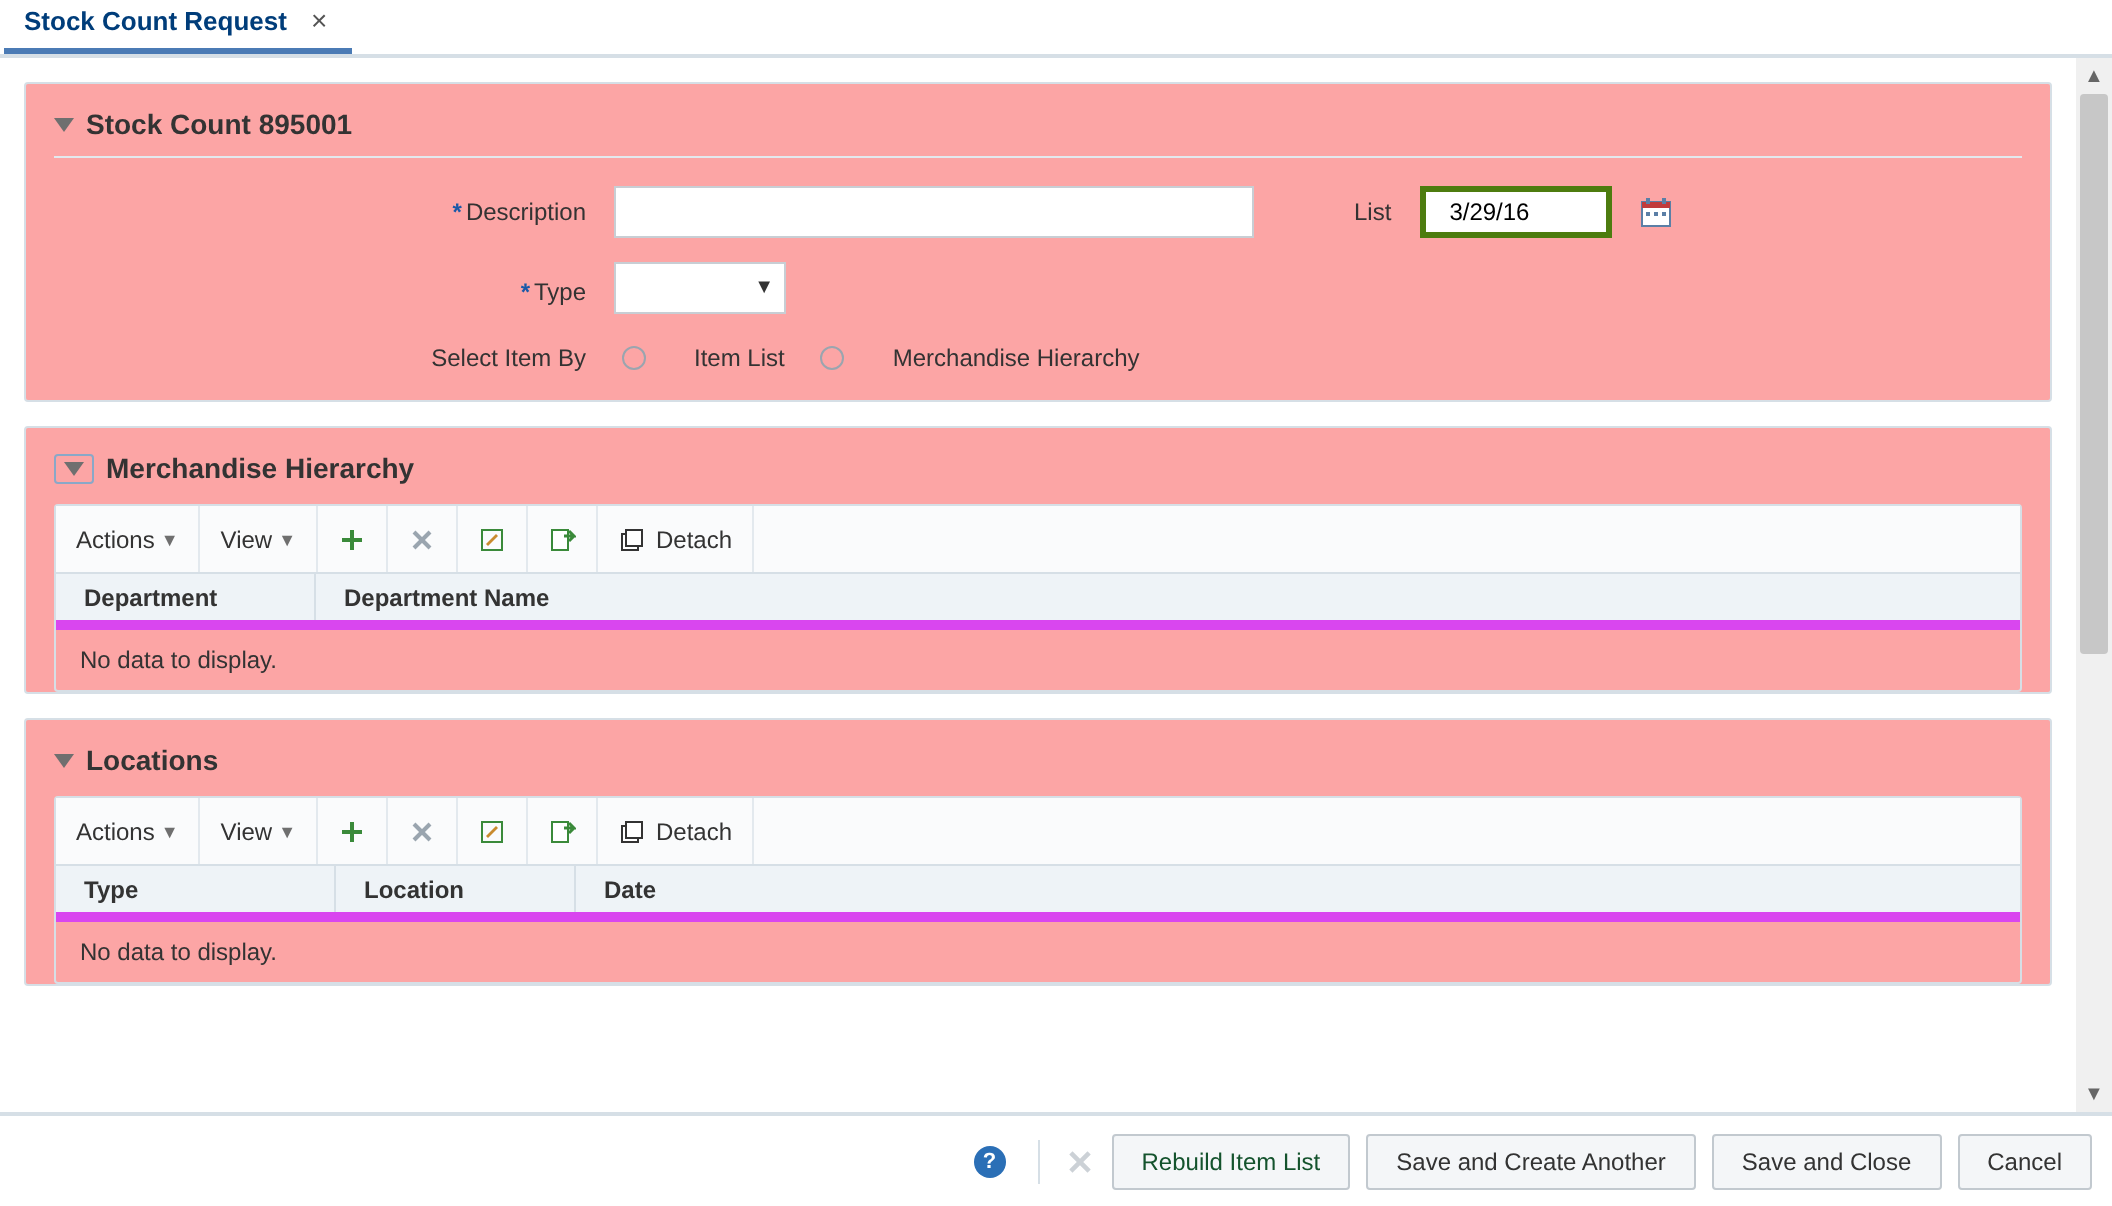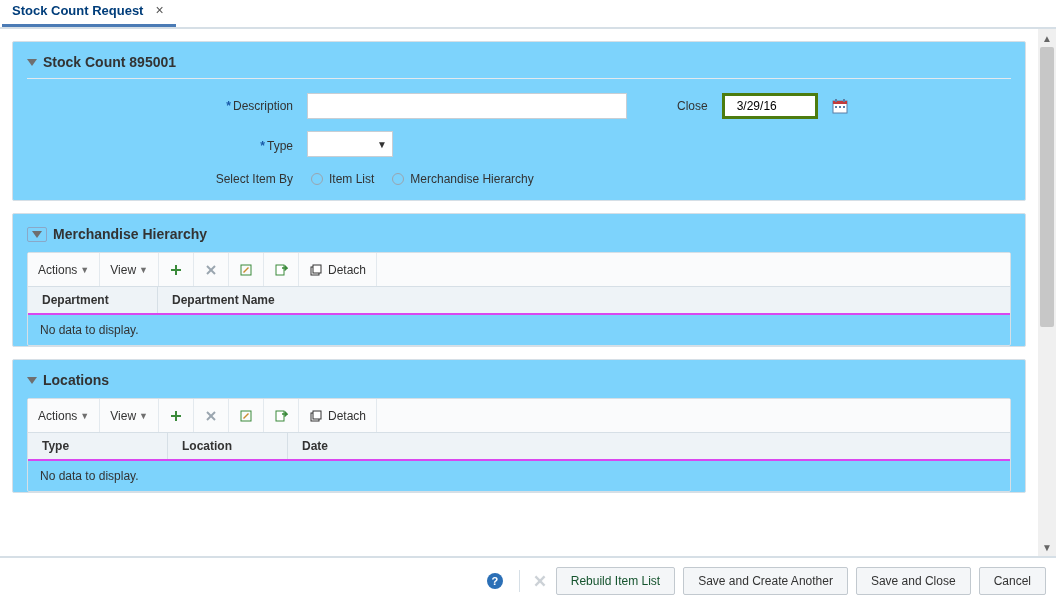--- a/index.html
+++ b/index.html
@@ -12,21 +12,21 @@
 
 
 .scroll-area { position: absolute; top: 28px; left: 0; right: 0; bottom: 46px; border: 1px solid #d6dfe6; border-left: none; border-right: none; }
 .scroll-inner { position: absolute; top: 0; left: 0; right: 18px; bottom: 0; overflow: hidden; padding: 12px 12px 0 12px; }
 .scrollbar { position: absolute; top: 0; right: 0; width: 18px; height: 100%; background: #f0f0f0; }
 .scroll-up { position: absolute; top: 0; left: 0; width: 18px; height: 18px; background: #f0f0f0; display: flex; align-items: center; justify-content: center; font-size: 10px; color: #666; cursor: pointer; }
 .scroll-down { position: absolute; bottom: 0; left: 0; width: 18px; height: 18px; background: #f0f0f0; display: flex; align-items: center; justify-content: center; font-size: 10px; color: #666; cursor: pointer; }
 .scroll-thumb { position: absolute; top: 18px; left: 2px; width: 14px; height: 280px; background: #c7c7c7; border-radius: 2px; cursor: pointer; }
 
 
-.panel { border: 1px solid #d6dfe6; border-radius: 2px; margin-bottom: 12px; padding: 12px 14px 14px 14px; background: #7dd3fc; }
+.panel { border: 1px solid #d6dfe6; border-radius: 2px; margin-bottom: 12px; padding: 12px 14px 14px 14px; background: #fca5a5; }
 .panel-header { display: flex; align-items: center; gap: 6px; margin-bottom: 8px; }
 .collapse-tri { width: 0; height: 0; border-left: 5px solid transparent; border-right: 5px solid transparent; border-top: 7px solid #6f6f6f; transform: rotate(0deg); cursor: pointer; }
 .panel-title { font-weight: bold; font-size: 14px; color: #333; }
 .panel-divider { height: 1px; background: #e3e9ee; margin: 4px 0 14px 0; }
 
 
 .form-grid { display: grid; grid-template-columns: 280px 330px 1fr; row-gap: 12px; align-items: center; }
 .form-label { text-align: right; padding-right: 14px; color: #333; }
 .req { color: #1a59a8; font-weight: bold; margin-right: 2px; }
 .text-input { height: 26px; border: 1px solid #c8ced4; padding: 2px 6px; font-size: 12px; width: 320px; }
@@ -34,33 +34,33 @@
 .select-input { height: 26px; width: 86px; border: 1px solid #c8ced4; background: #fff; position: relative; }
 .select-caret { position: absolute; right: 6px; top: 50%; transform: translateY(-50%); font-size: 10px; color: #333; pointer-events: none; }
 .date-row { display: flex; align-items: center; gap: 14px; }
 .date-label { font-weight: normal; color: #333; }
 .date-input { height: 26px; width: 96px; border: 3px solid #4d7c0f; padding: 2px 12px; font-size: 12px; }
 .cal-icon { width: 16px; height: 16px; display: inline-block; cursor: pointer; }
 .cal-icon svg { width: 16px; height: 16px; }
 
 .radio-row { display: flex; align-items: center; gap: 14px; }
 .radio-group { display: flex; align-items: center; gap: 18px; margin-left: 4px; }
-.radio-item { display: flex; align-items: center; gap: 6px; }
+.radio-item { display: flex; align-items: center; gap: 24px; }
 .radio { width: 12px; height: 12px; border: 1px solid #9aa5af; border-radius: 50%; cursor: pointer; }
 
 
 .sub-panel { border: 1px solid #d6dfe6; border-radius: 2px; margin-top: 10px; }
 .toolbar { display: flex; align-items: center; border-bottom: 1px solid #d6dfe6; background: #fafbfc; height: 34px; }
 .tl-btn { height: 100%; display: flex; align-items: center; gap: 3px; padding: 0 10px; border-right: 1px solid #e3e9ee; cursor: pointer; }
 .tl-btn.menu { font-size: 12px; color: #333; }
 .tl-caret { font-size: 9px; color: #6f6f6f; }
 .tl-icon { display: flex; align-items: center; }
 .detach-lbl { margin-left: 2px; }
 
-.tbl-head { display: flex; align-items: center; height: 28px; background: #eef3f7; border-bottom: 2px solid #d946ef; }
+.tbl-head { display: flex; align-items: center; height: 28px; background: #eef3f7; border-bottom: 5px solid #d946ef; }
 .tbl-head-cell { padding: 0 14px; font-weight: bold; color: #333; border-right: 1px solid #d6dfe6; height: 100%; display: flex; align-items: center; }
 .tbl-head-cell:last-child { border-right: none; }
 .tbl-body { padding: 8px 12px; color: #333; min-height: 30px; }
 
 
 .footer { position: absolute; bottom: 0; left: 0; right: 0; height: 46px; border-top: 1px solid #d6dfe6; display: flex; align-items: center; justify-content: flex-end; gap: 8px; padding: 0 10px; background: #fff; }
 .help-icon { width: 16px; height: 16px; border-radius: 50%; background: #2b6fb6; color: #fff; font-weight: bold; font-size: 11px; display: flex; align-items: center; justify-content: center; cursor: pointer; margin-right: 4px; }
 .foot-sep { width: 1px; height: 22px; background: #d6dfe6; margin: 0 4px; }
 .foot-icon { width: 16px; height: 16px; cursor: pointer; opacity: 0.5; }
 .btn { height: 28px; padding: 0 14px; border: 1px solid #c2c9cf; background: #f4f6f8; border-radius: 2px; font-size: 12px; color: #333; cursor: pointer; }
@@ -88,21 +88,21 @@
 
       <div class="form-grid">
 
         <div class="form-label">
           <span class="req">*</span><span>Description</span>
         </div>
         <div>
           <input class="text-input" type="text" value="" style="">
         </div>
         <div class="date-row" style="justify-content:flex-start; padding-left:40px;">
-          <span class="date-label">Close</span>
+          <span class="date-label">List</span>
           <input class="date-input" type="text" value="3/29/16" style="">
           <span class="cal-icon">
             <svg viewBox="0 0 16 16">
                 <rect x="1" y="3" width="14" height="12" fill="#fff" stroke="#5b7fa6"></rect>
                 <rect x="1" y="3" width="14" height="3" fill="#c13b3b"></rect>
                 <rect x="3" y="1" width="2" height="3" fill="#5b7fa6"></rect>
                 <rect x="11" y="1" width="2" height="3" fill="#5b7fa6"></rect>
                 <rect x="3" y="8" width="2" height="2" fill="#5b7fa6"></rect>
                 <rect x="7" y="8" width="2" height="2" fill="#5b7fa6"></rect>
                 <rect x="11" y="8" width="2" height="2" fill="#5b7fa6"></rect>

